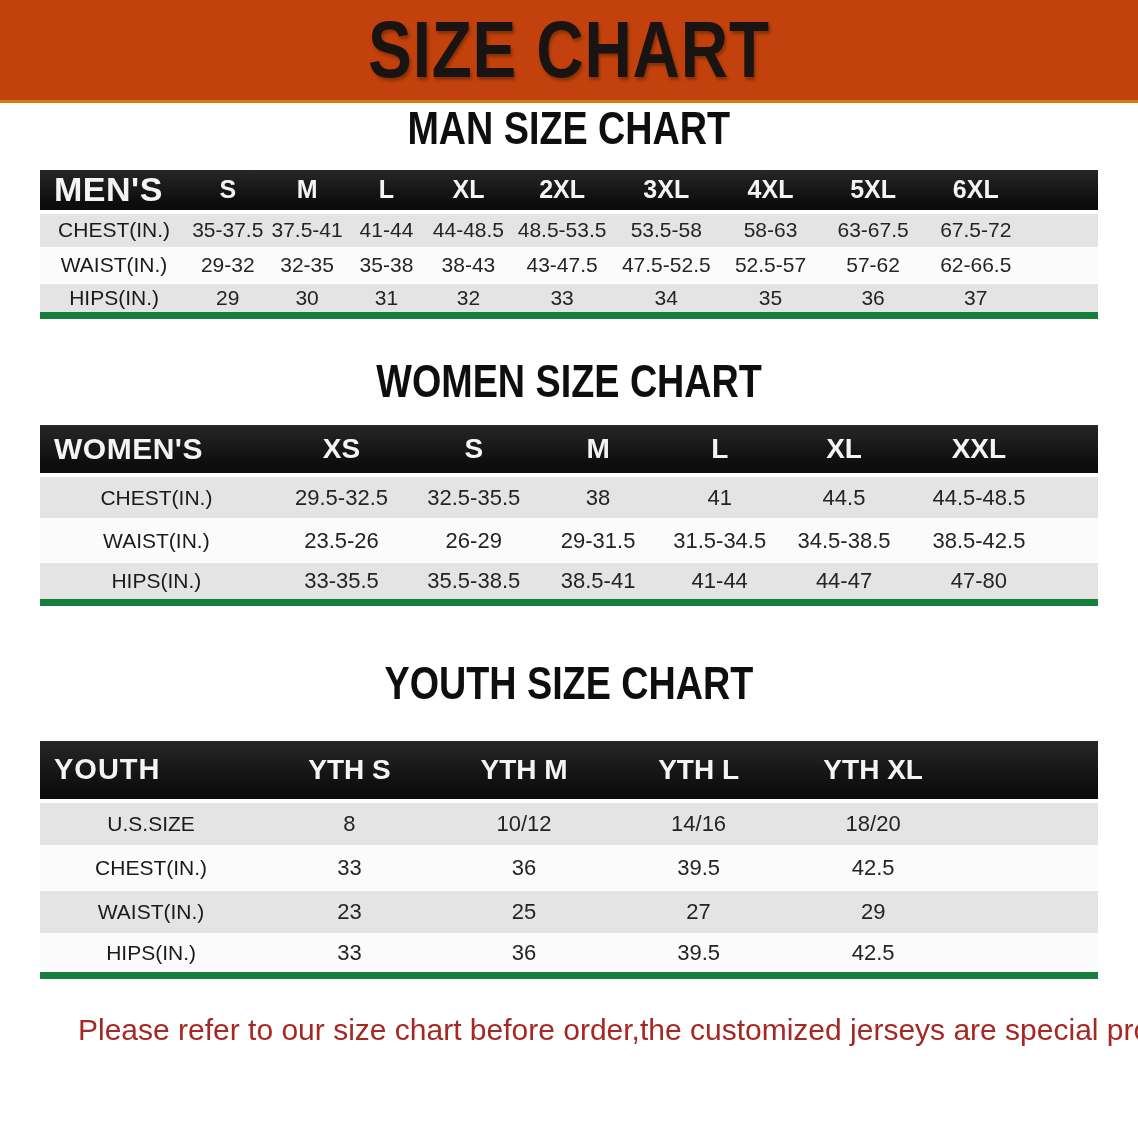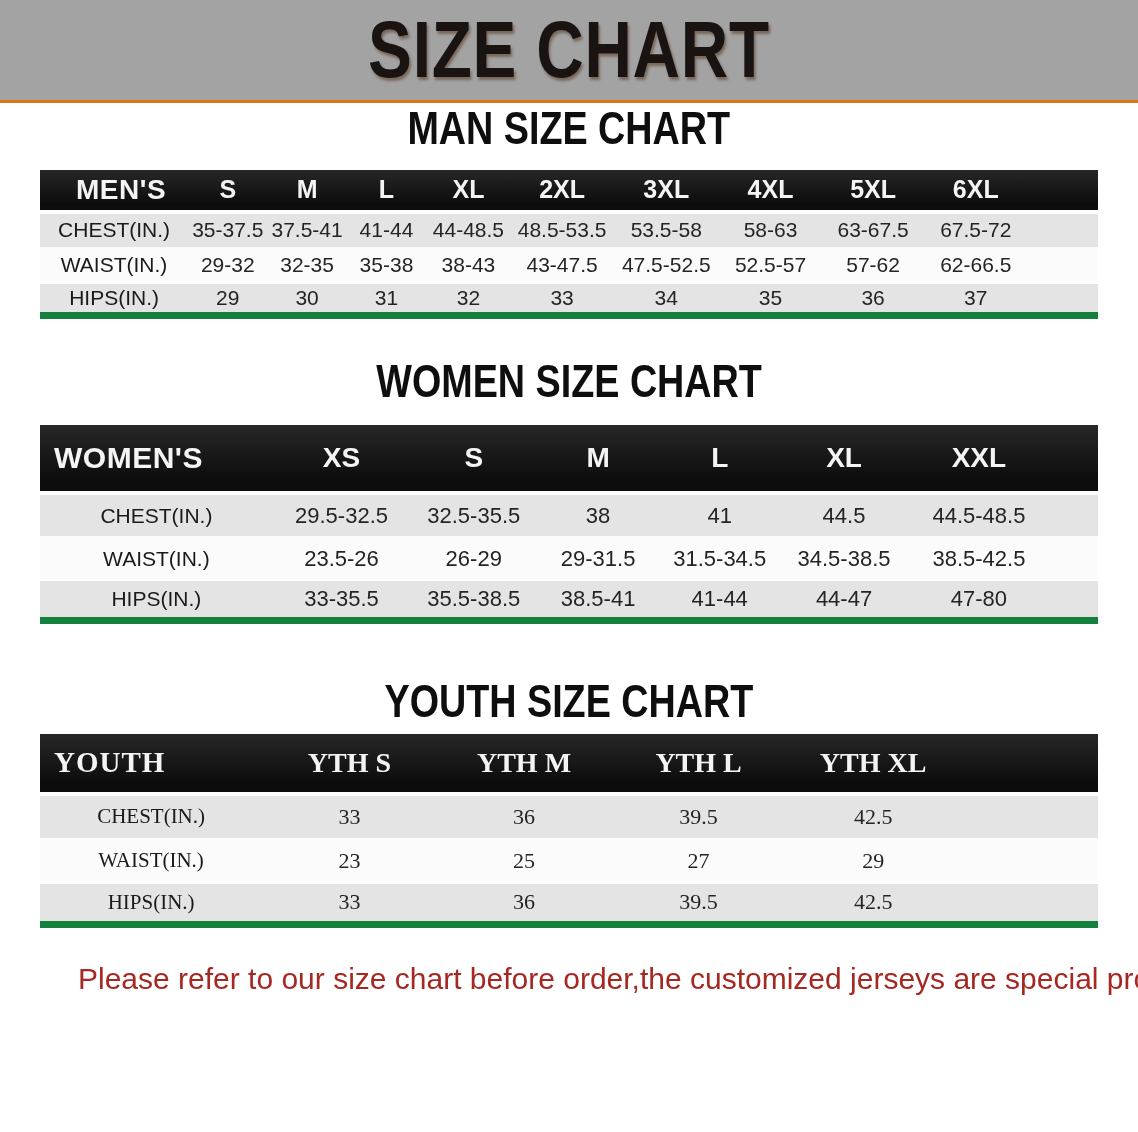--- a/index.html
+++ b/index.html
@@ -44,37 +44,37 @@
   .s1 h2 { margin-top: 37px; }
   .s2 h2 { margin-top: 52px; }
   table {
     width: 100%;
     border-collapse: separate;
     border-spacing: 0;
     table-layout: fixed;
   }
   .s0 table { margin-top: 16px; }
   .s1 table { margin-top: 19px; }
-  .s2 table { margin-top: 7px; font-family: Liberation Serif, serif; }
+  .s2 table { margin-top: 32px; }
   thead th {
     background: linear-gradient(180deg, #272727 0%, #0c0c0c 85%);
     color: #f4f4f4;
     font-weight: 700;
     text-align: center;
     border-bottom: 4px solid #ffffff;
     white-space: nowrap;
   }
   thead th.hl {
     text-align: left;
     padding-left: 14px;
     letter-spacing: 0.5px;
   }
   .s0 thead th { height: 44px; font-size: 25px; }
-  .s0 thead th.hl { font-size: 28px; text-align: center; }
-  .s1 thead th { height: 70px; font-size: 28px; }
+  .s0 thead th.hl { font-size: 34px; }
+  .s1 thead th { height: 52px; font-size: 28px; }
   .s1 thead th.hl { font-size: 30px; }
   .s2 thead th { height: 62px; font-size: 28px; }
   .s2 thead th.hl { font-size: 29px; letter-spacing: 1px; }
   tbody td {
     text-align: center;
     color: #242424;
     white-space: nowrap;
   }
   .s0 tbody td { height: 35px; font-size: 21px; }
   .s1 tbody td { height: 43px; font-size: 22px; }
@@ -89,21 +89,21 @@
     padding: 0 38px;
     color: #a52823;
     font-size: 30px;
     line-height: 1.55;
     white-space: nowrap;
   }
 </style>
 </head>
 <body>
 
-<header class="banner" style="background: #a3a3a3;">
+<header class="banner" style="background: #c2410c;">
   <h1><span class="cond">SIZE CHART</span></h1>
 </header>
 
 <main class="content">
 
   <section class="size-section s0">
     <h2><span class="cond">MAN SIZE CHART</span></h2>
     <table>
       <colgroup>
         <col style="width:14%">
@@ -253,20 +253,28 @@
             <th class="hl">YOUTH</th>
             <th>YTH S</th>
             <th>YTH M</th>
             <th>YTH L</th>
             <th>YTH XL</th>
             <th></th>
           </tr>
         </thead>
       <tbody>
           <tr>
+            <td class="rl">U.S.SIZE</td>
+            <td>8</td>
+            <td>10/12</td>
+            <td>14/16</td>
+            <td>18/20</td>
+            <td></td>
+          </tr>
+          <tr>
             <td class="rl">CHEST(IN.)</td>
             <td>33</td>
             <td>36</td>
             <td>39.5</td>
             <td>42.5</td>
             <td></td>
           </tr>
           <tr>
             <td class="rl">WAIST(IN.)</td>
             <td>23</td>

